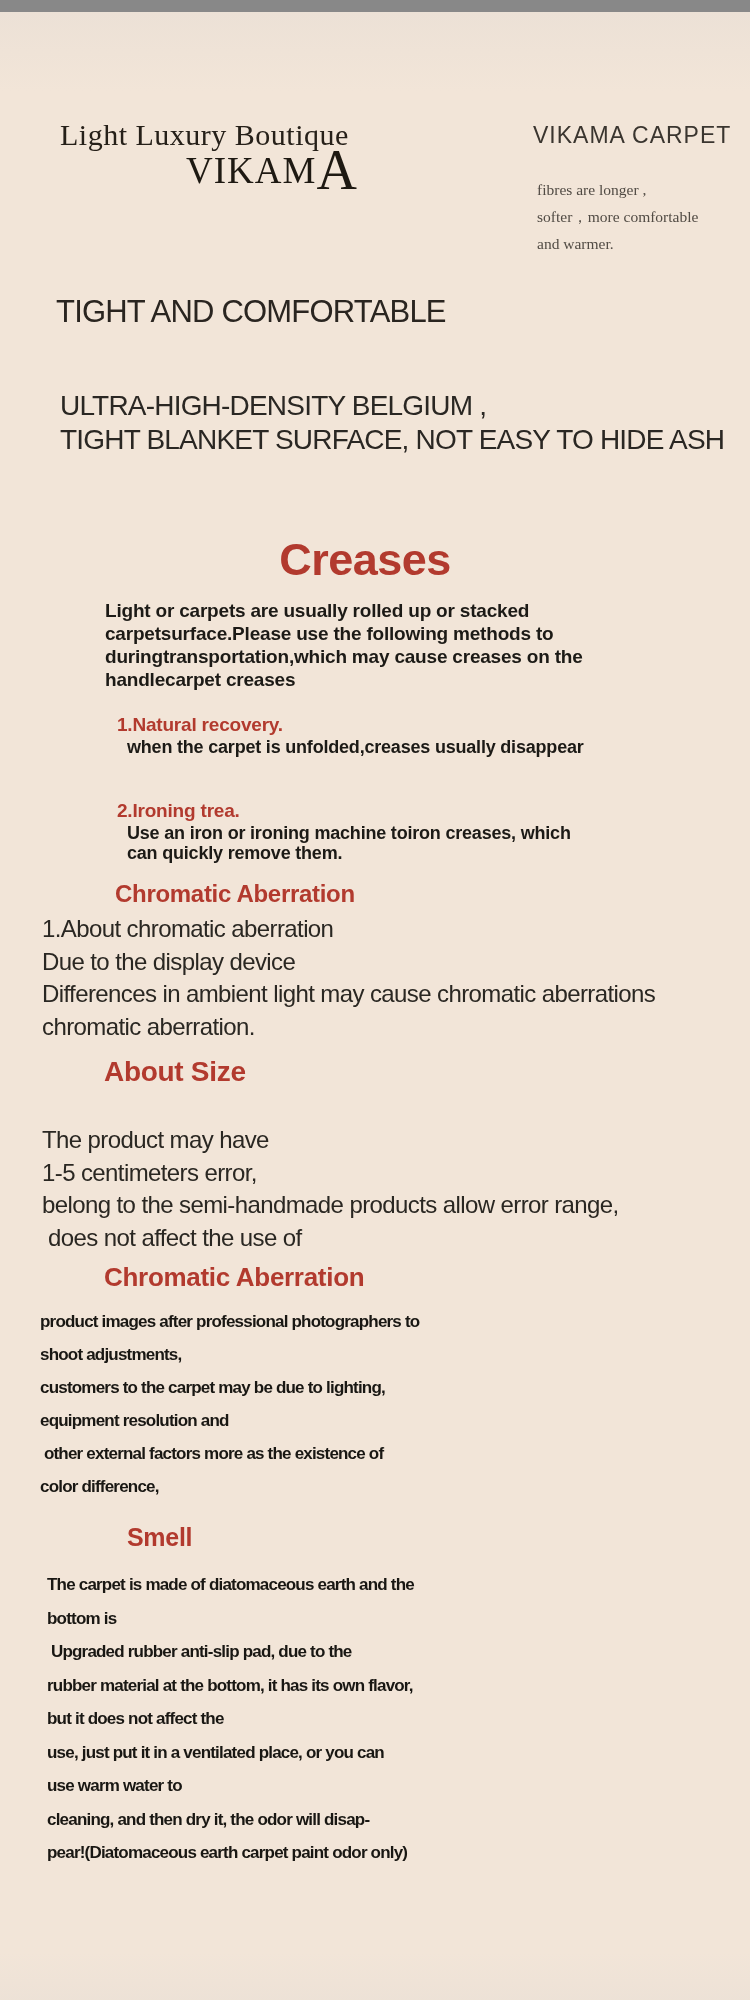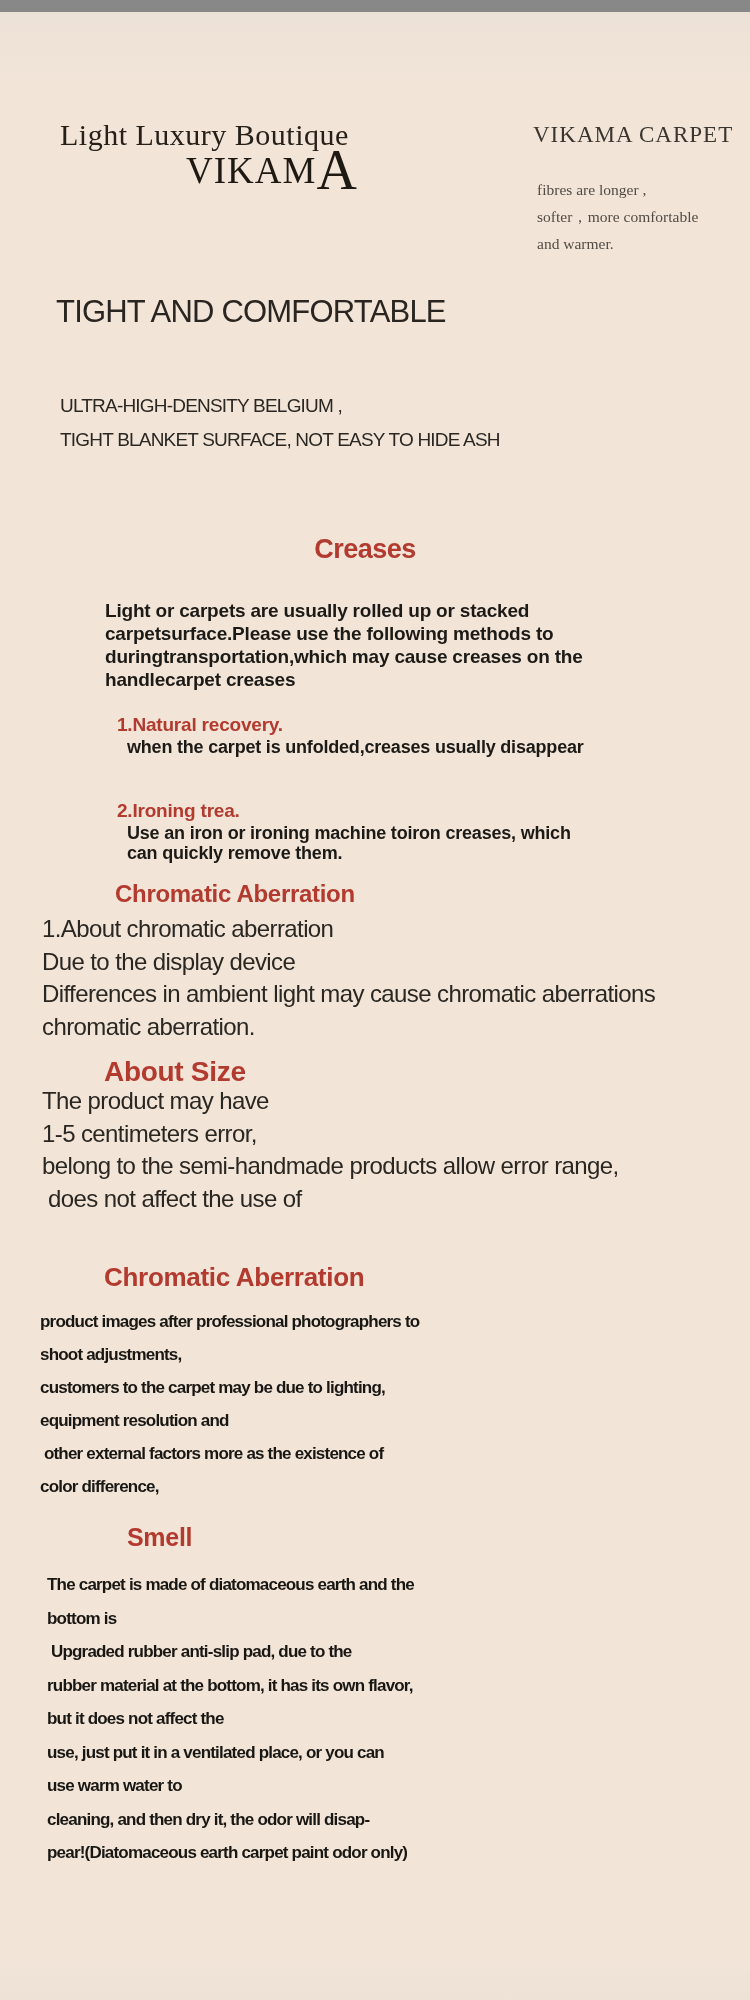--- a/index.html
+++ b/index.html
@@ -21,41 +21,41 @@
   }
   .brand-name{
     left:186px;top:138px;
     font-family:"Liberation Serif", serif;
     font-size:37px;color:#1e1912;letter-spacing:1px;
     line-height:40px;
   }
   .brand-name .big-a{font-size:56px;line-height:40px;vertical-align:-6px;}
   .brand-right-title{
     left:533px;top:110px;
-    font-family:Liberation Serif, serif;
+    font-family:Liberation Sans, sans-serif;
     font-size:23px;color:#3a352f;letter-spacing:1px;
   }
   .brand-right-sub{
     left:537px;top:164px;
     font-family:"Liberation Serif", serif;
     font-size:15.5px;color:#514b44;line-height:27px;
   }
   
   .intro-title{
     left:56px;top:282px;
     font-size:31px;letter-spacing:-0.8px;color:#2a2520;
   }
   .intro-lines{
     left:60px;top:377px;
-    font-size:19px;letter-spacing:-0.8px;line-height:34px;color:#2a2723;
+    font-size:28px;letter-spacing:-0.8px;line-height:34px;color:#2a2723;
   }
   
   .creases-heading{
     left:0;right:20px;top:522px;text-align:center;
-    font-size:27px;font-weight:bold;color:var(--accent,#b23a2e);
+    font-size:45px;font-weight:bold;color:var(--accent,#b23a2e);
     letter-spacing:-0.5px;
   }
   .creases-para{
     left:105px;top:587px;
     font-size:19px;font-weight:bold;line-height:23px;color:#1c1a16;
     letter-spacing:-0.2px;
   }
   .item-title{
     font-size:19px;font-weight:bold;color:var(--accent,#b23a2e);
     letter-spacing:-0.2px;
@@ -74,21 +74,21 @@
   }
   .ca1-heading{left:115px;top:868px;font-size:24px;}
   .as-heading{left:104px;top:1044px;font-size:28px;}
   .ca2-heading{left:104px;top:1250px;font-size:26px;}
   .smell-heading{left:127px;top:1511px;font-size:25px;}
   
   .regular-lines{
     font-size:24px;letter-spacing:-0.6px;line-height:32.5px;color:#2a2722;
   }
   .ca1-lines{left:42px;top:901px;}
-  .as-lines{left:42px;top:1073px;}
+  .as-lines{left:42px;top:1112px;}
   .bold-lines{
     font-size:17px;font-weight:bold;letter-spacing:-0.8px;line-height:33px;color:#191713;
   }
   .ca2-lines{left:40px;top:1293px;}
   .smell-lines{left:47px;top:1556px;line-height:33.5px;}
   .line{white-space:pre;}
 </style>
 </head>
 <body>
 

